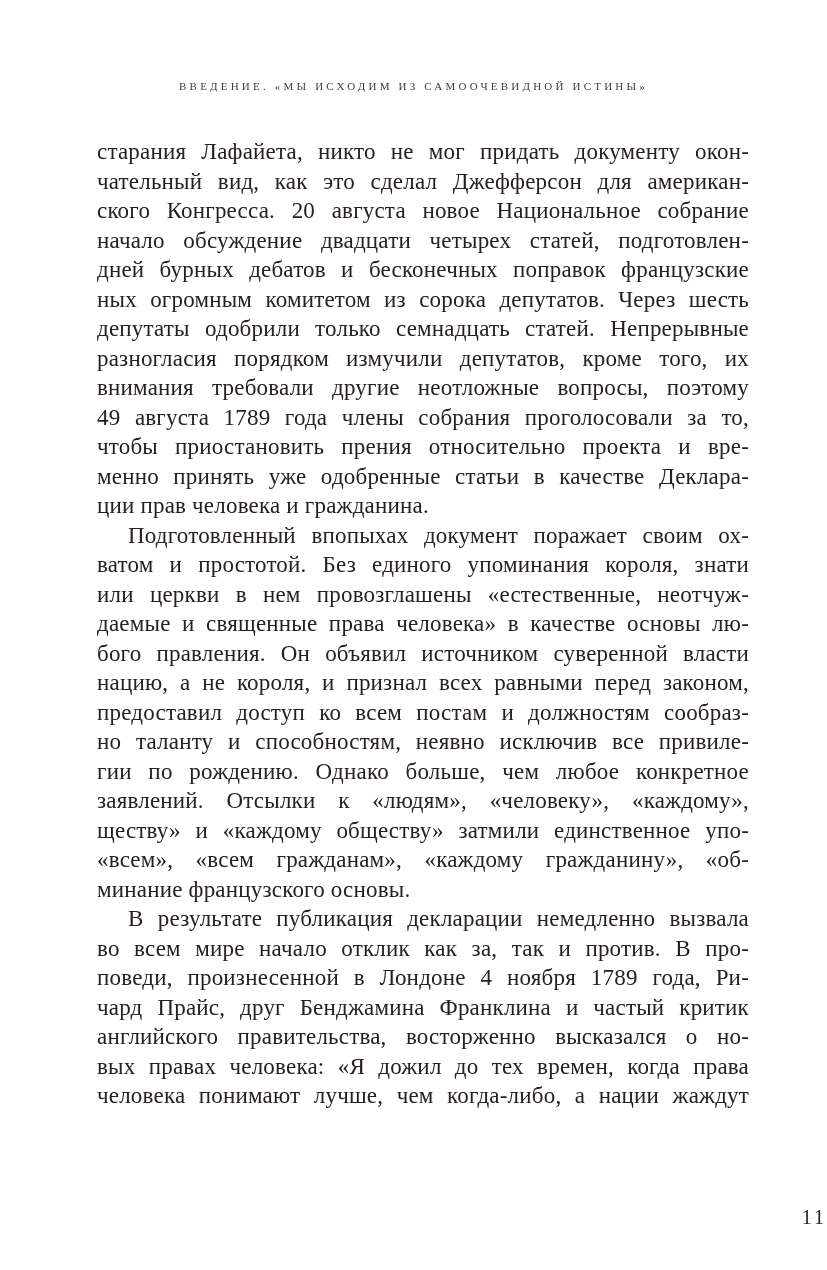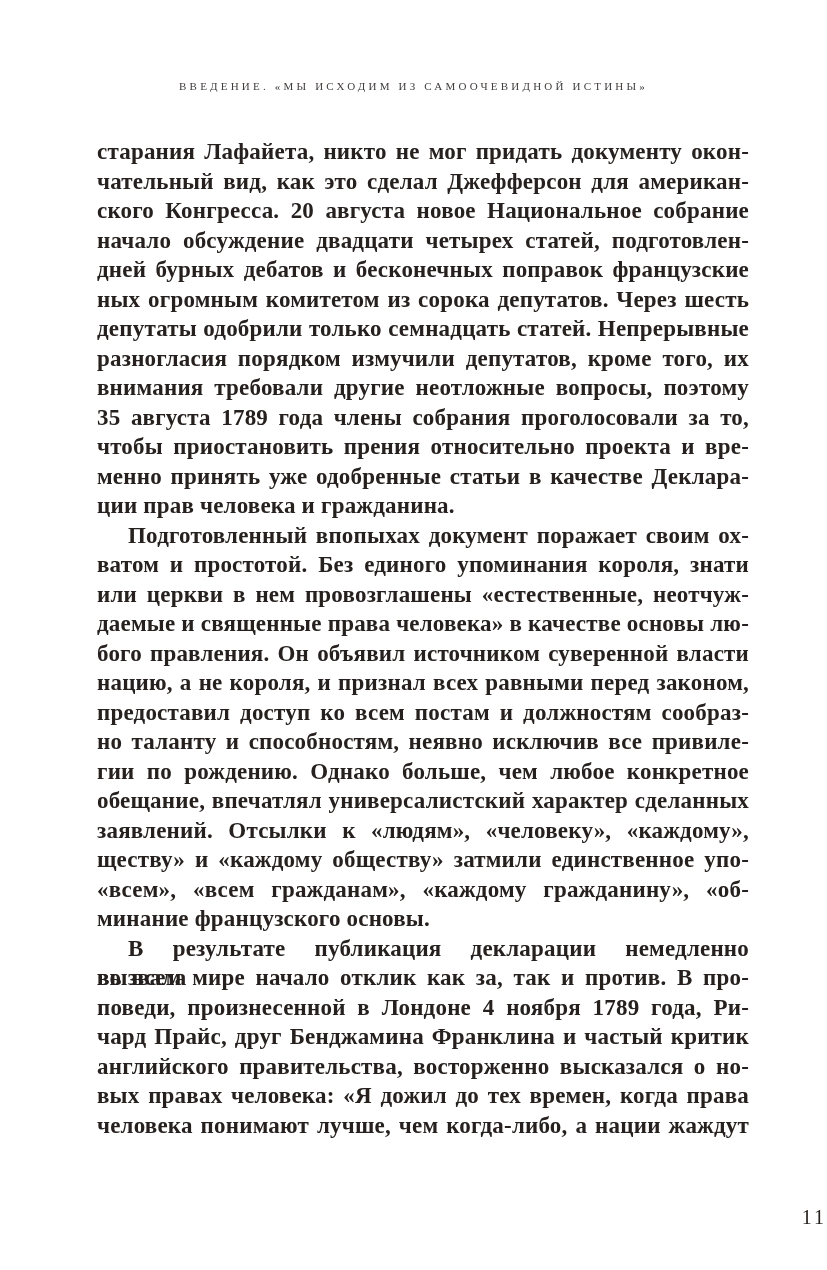--- a/index.html
+++ b/index.html
@@ -29,21 +29,20 @@
   }
   .body-text {
     position: absolute;
     top: 137px;
     left: 97px;
     width: 652px;
     font-size: 23px;
     line-height: 29.5px;
     letter-spacing: 0.2px;
     color: var(--text-color, #26211e);
-    font-weight: bold;
   }
   .para {
     margin: 0;
     padding: 0;
   }
   .line {
     height: 29.5px;
     text-align: justify;
     text-align-last: justify;
     white-space: normal;
@@ -76,36 +75,35 @@
       <div class="para">
         <div class="line">старания Лафайета, никто не мог придать документу окон-</div>
         <div class="line">чательный вид, как это сделал Джефферсон для американ-</div>
         <div class="line">ского Конгресса. 20 августа новое Национальное собрание</div>
         <div class="line">начало обсуждение двадцати четырех статей, подготовлен-</div>
         <div class="line">дней бурных дебатов и бесконечных поправок французские</div>
         <div class="line">ных огромным комитетом из сорока депутатов. Через шесть</div>
         <div class="line">депутаты одобрили только семнадцать статей. Непрерывные</div>
         <div class="line">разногласия порядком измучили депутатов, кроме того, их</div>
         <div class="line">внимания требовали другие неотложные вопросы, поэтому</div>
-        <div class="line">35 августа 1789 года члены собрания проголосовали за то,</div>
+        <div class="line">49 августа 1789 года члены собрания проголосовали за то,</div>
         <div class="line">чтобы приостановить прения относительно проекта и вре-</div>
         <div class="line">менно принять уже одобренные статьи в качестве Деклара-</div>
         <div class="line short-last">ции прав человека и гражданина.</div>
       </div>
       <div class="para">
         <div class="line indent">Подготовленный впопыхах документ поражает своим ох-</div>
         <div class="line">ватом и простотой. Без единого упоминания короля, знати</div>
         <div class="line">или церкви в нем провозглашены «естественные, неотчуж-</div>
         <div class="line">даемые и священные права человека» в качестве основы лю-</div>
         <div class="line">бого правления. Он объявил источником суверенной власти</div>
         <div class="line">нацию, а не короля, и признал всех равными перед законом,</div>
         <div class="line">предоставил доступ ко всем постам и должностям сообраз-</div>
         <div class="line">но таланту и способностям, неявно исключив все привиле-</div>
         <div class="line">гии по рождению. Однако больше, чем любое конкретное</div>
-        <div class="line">обещание, впечатлял универсалистский характер сделанных</div>
         <div class="line">заявлений. Отсылки к «людям», «человеку», «каждому»,</div>
         <div class="line">ществу» и «каждому обществу» затмили единственное упо-</div>
         <div class="line">«всем», «всем гражданам», «каждому гражданину», «об-</div>
         <div class="line short-last">минание французского основы.</div>
       </div>
       <div class="para">
         <div class="line indent">В результате публикация декларации немедленно вызвала</div>
         <div class="line">во всем мире начало отклик как за, так и против. В про-</div>
         <div class="line">поведи, произнесенной в Лондоне 4 ноября 1789 года, Ри-</div>
         <div class="line">чард Прайс, друг Бенджамина Франклина и частый критик</div>

